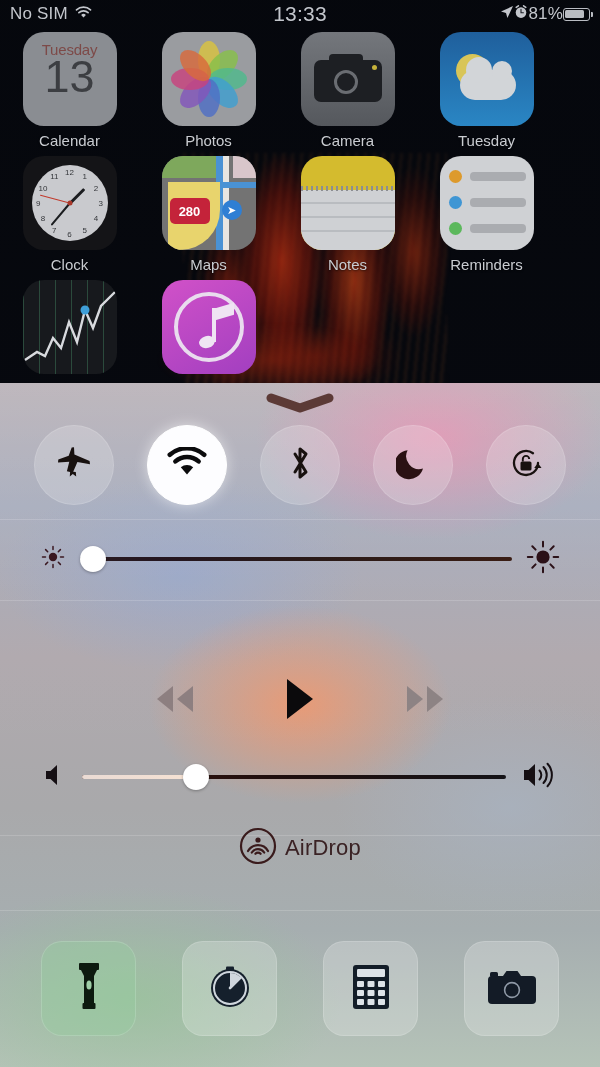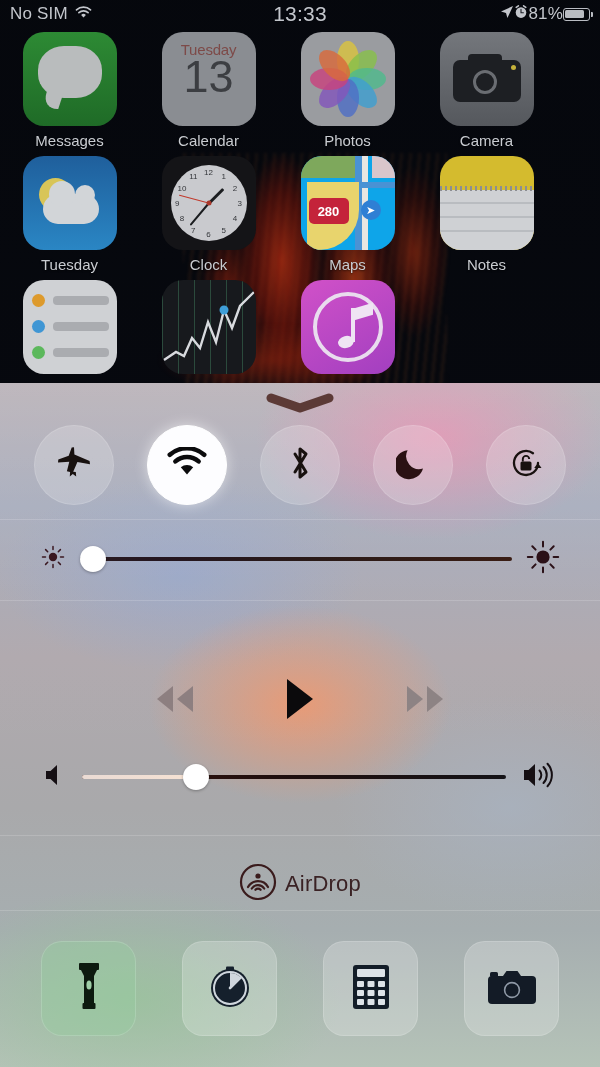--- a/index.html
+++ b/index.html
@@ -83,21 +83,21 @@
 
   .ic-clock { background:#141417; display:flex; align-items:center; justify-content:center; }
   .clockface { width:76px; height:76px; background:#c9cace; border-radius:50%; position:relative; }
   .cnum { position:absolute; font-size:8px; color:#34363a; transform:translate(-50%,-50%); }
   .hand { position:absolute; left:50%; bottom:50%; background:#1b1d20; transform-origin:50% 100%; border-radius:1px; }
   .h-hour { width:2.6px; height:20px; transform:translateX(-50%) rotate(45deg); }
   .h-min  { width:2px; height:29px; transform:translateX(-50%) rotate(220deg); }
   .h-sec  { width:1.3px; height:31px; background:#c23a2c; transform:translateX(-50%) rotate(285deg); }
   .pin { position:absolute; left:50%; top:50%; width:5px; height:5px; background:#a8372a; border-radius:50%; transform:translate(-50%,-50%); }
 
-  .ic-maps { background:#0ea5e9; }
+  .ic-maps { background:#737373; }
   .m-green { position:absolute; left:0; top:0; width:62%; height:22px; background:#7ea85c; }
   .m-pinkb { position:absolute; right:0; top:0; width:24%; height:22px; background:#d9c6cb; }
   .m-road-v { position:absolute; left:62%; top:0; width:9px; height:100%; background:#e9e6e1; }
   .m-blue-v { position:absolute; left:58%; top:0; width:7px; height:100%; background:#4a92d4; }
   .m-blue-h { position:absolute; left:28%; top:26px; right:0; height:6px; background:#4a92d4; }
   .m-yellow { position:absolute; left:6px; top:26px; width:52px; height:68px; background:#e8d46d; border-radius:0 0 40px 0; }
   .shield { position:absolute; left:8px; top:42px; width:40px; height:26px; background:#c4233a; border-radius:5px; color:#fff;
      font-size:13px; display:flex; align-items:center; justify-content:center; font-weight:600; }
   .m-pin { position:absolute; right:14px; top:44px; width:20px; height:20px; background:#2f7fd4; border-radius:50%;
      display:flex; align-items:center; justify-content:center; color:#fff; font-size:11px; }
@@ -159,21 +159,21 @@
   .knob { position:absolute; top:50%; width:26px; height:26px; background:#fff; border-radius:50%;
       transform:translate(-50%,-50%); box-shadow:0 1px 3px rgba(0,0,0,.3); }
 
   .media { top:217px; height:215px; }
   .media-btns { position:absolute; left:0; right:0; top:76px; display:flex; align-items:center; justify-content:center; gap:80px; }
   .vol-row { position:absolute; left:0; right:0; bottom:22px; display:flex; align-items:center; padding:0 44px; gap:16px; }
   .track-vol { background:linear-gradient(90deg,#3a160f 0%,#200f0e 45%,#141317 100%); }
   .vol-fill { position:absolute; left:0; top:0; bottom:0; border-radius:2px;
       background:linear-gradient(90deg,#eadbd4,#f6e2d3); }
 
-  .airdrop { top:464px; height:74px; display:flex; align-items:center; justify-content:center; gap:8px; }
+  .airdrop { top:428px; height:74px; display:flex; align-items:center; justify-content:center; gap:8px; }
   .airdrop-label { font-size:22px; color:#3a2224; letter-spacing:.2px; }
 
   .shortcuts { top:527px; height:157px; display:flex; align-items:center; justify-content:space-around; padding:0 18px; }
   .sc { width:95px; height:95px; border-radius:21px; background:rgba(255,255,255,.22); border:.5px solid rgba(255,255,255,.16);
      display:flex; align-items:center; justify-content:center; }
   .sc.on { background:rgba(255,255,255,.30); }
 </style>
 </head>
 <body>
 
@@ -212,26 +212,20 @@
       </span>
       <span>81%</span>
       <span class="batt">
           <i style="width: 76%;"></i>
         </span>
     </div>
   </div>
 
   <div class="appgrid">
 
-    <div class="app">
-      <div class="icon ic-messages">
-          <div class="bubble"></div>
-        </div>
-      <div class="app-label">Messages</div>
-    </div>
 
     <div class="app">
       <div class="icon ic-calendar">
         <div class="cal-day">Tuesday</div>
         <div class="cal-num">13</div>
       </div>
       <div class="app-label">Calendar</div>
     </div>
 
     <div class="app">

